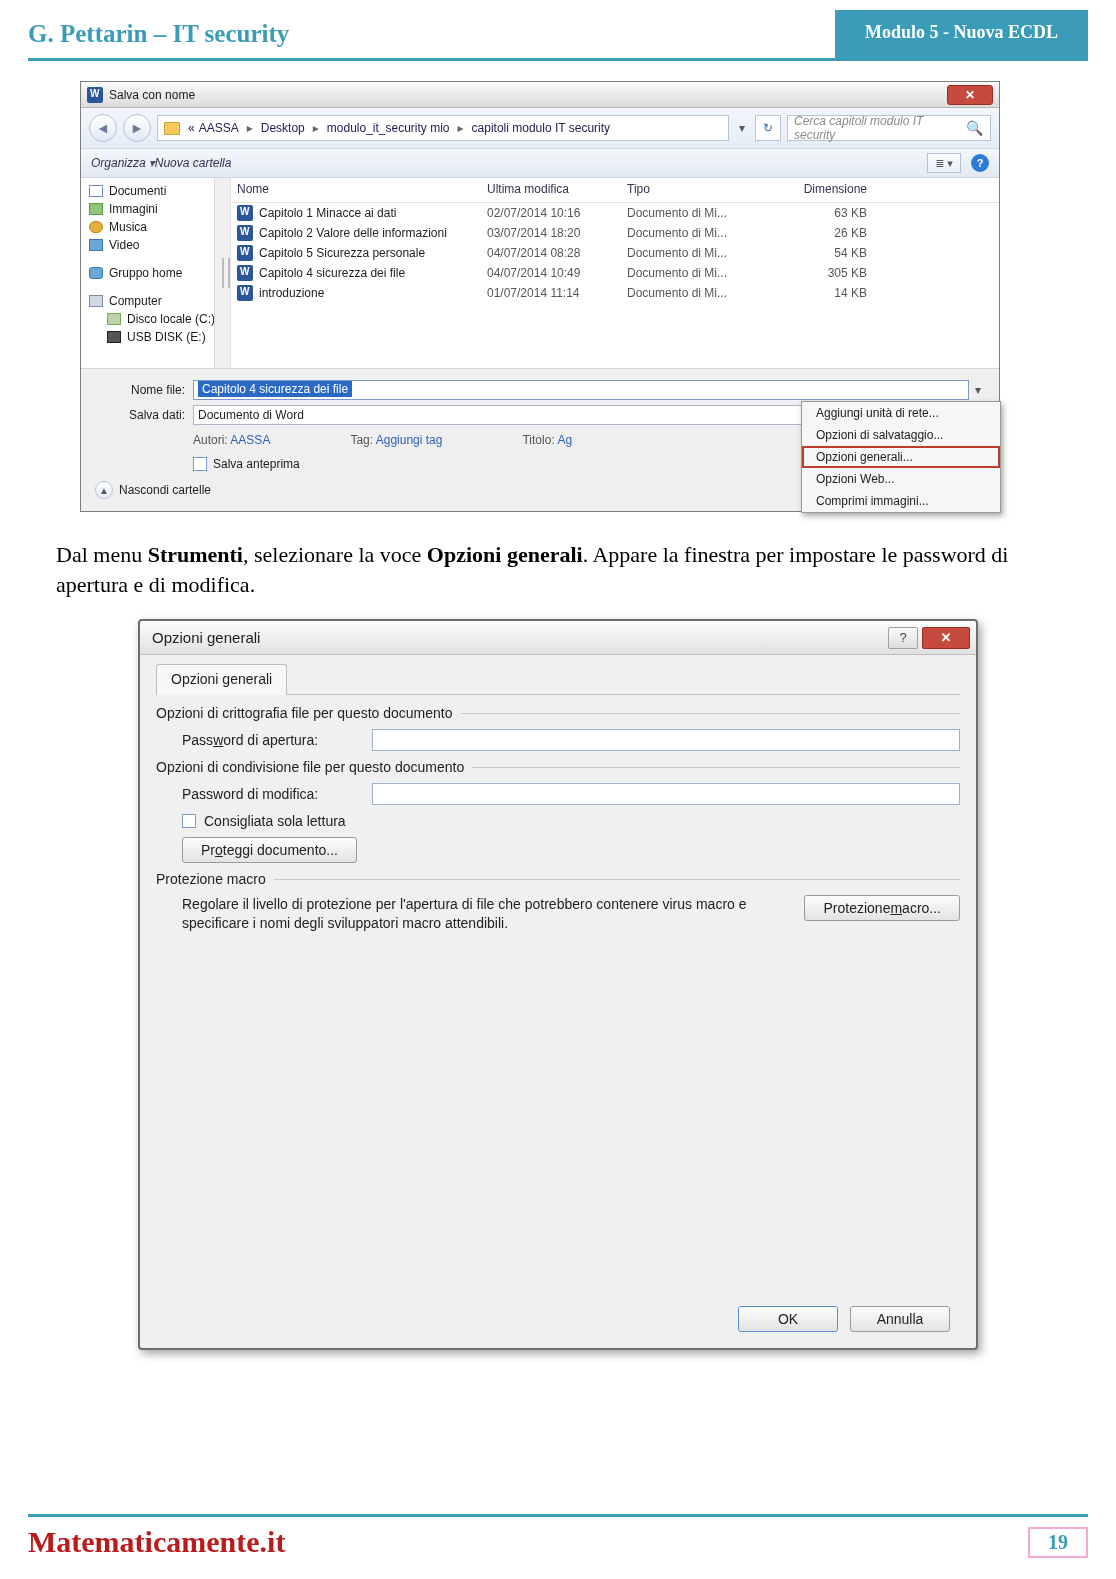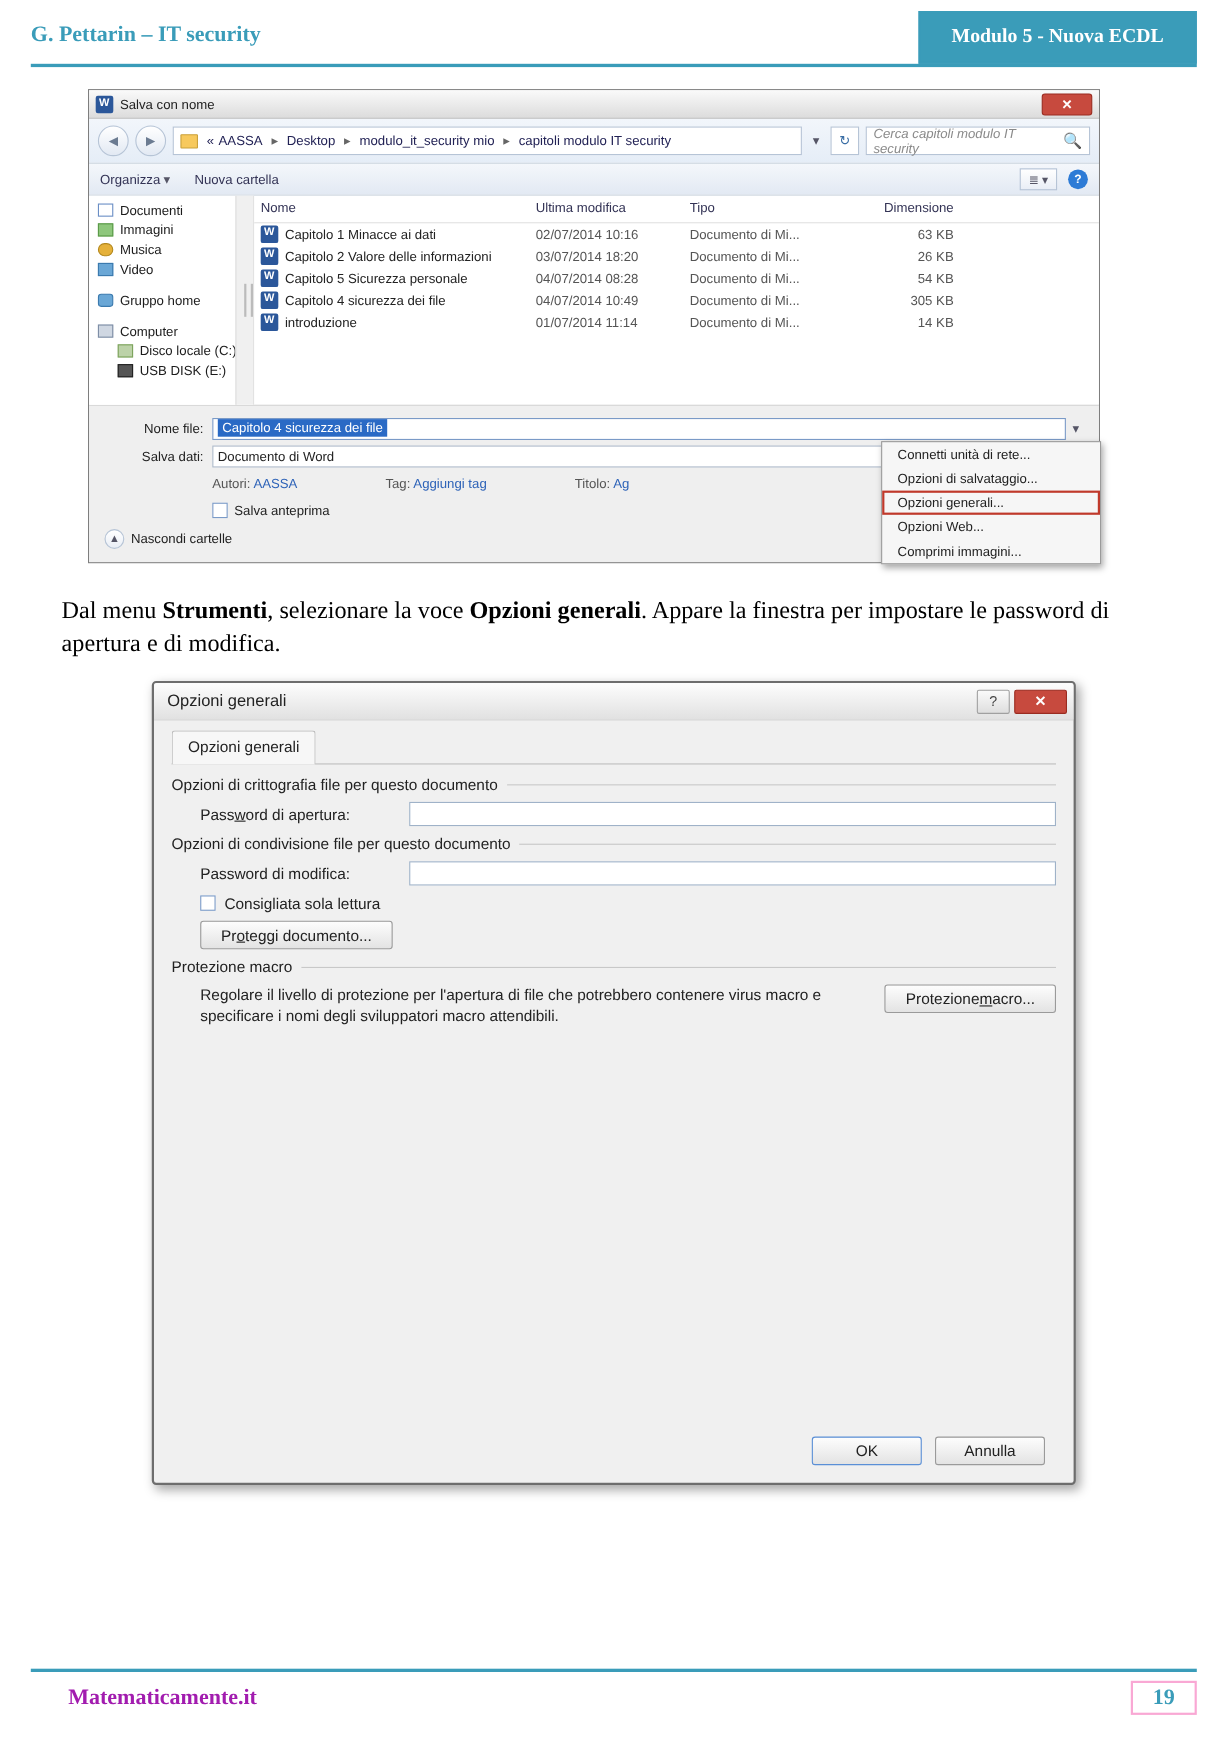--- a/index.html
+++ b/index.html
@@ -12,36 +12,36 @@
     font-size: 14px;
     color: #333;
   }
 
   
   .page-header {
     display: flex; justify-content: space-between; align-items: stretch;
     height: 48px; margin: 10px 28px 0 28px;
   }
   .page-header .left {
-    color: #3a9cb9; font-weight: bold; font-size: 20px; font-family: Georgia, serif;
+    color: #3a9cb9; font-weight: bold; font-size: 25px; font-family: Georgia, serif;
     padding-top: 10px;
   }
   .page-header .right {
     background: #3a9cb9; color: #fff; font-weight: bold; font-size: 18px;
     padding: 10px 28px; border: 2px solid #3a9cb9; font-family: Georgia, serif;
   }
   .header-rule { border: none; border-top: 3px solid #3a9cb9; margin: 0 28px; }
 
   .page-footer {
     position: absolute; bottom: 20px; left: 28px; right: 28px;
     border-top: 3px solid #3a9cb9; padding-top: 8px;
     display: flex; justify-content: space-between; align-items: center;
   }
   .page-footer .site {
-    color: #a21caf; font-weight: bold; font-size: 20px; font-family: Georgia, serif; margin-left: 34px;
+    color: #b91c1c; font-weight: bold; font-size: 30px; font-family: Georgia, serif;
   }
   .page-footer .num-box {
     border: 2px solid #f9a8d4; padding: 2px 18px;
     color: #3a9cb9; font-weight: bold; font-size: 20px; font-family: Georgia, serif;
   }
 
   .body-text {
     margin: 28px 56px 18px 56px; font-size: 22px; line-height: 1.35;
     font-family: "Times New Roman", serif; color: #000;
   }
@@ -98,21 +98,21 @@
     display: flex; align-items: center; padding: 0 6px; justify-content: space-between;
   }
   .searchbox .ph { color:#8a8a8a; font-style: italic; }
   .mag { color:#5a7bb0; font-size:14px; }
 
   .dlg1 .toolbar {
     display:flex; align-items:center; justify-content:space-between;
     padding:4px 10px; background: linear-gradient(#f4f7fb,#e2e9f3);
     border-bottom:1px solid #cfd7e2;
   }
-  .toolbar .left { display:flex; gap:22px; color:#335; }
+  .toolbar .left { display:flex; color:#335;font-style:italic; }
   .toolbar .right { display:flex; gap:10px; align-items:center; }
   .viewbtn {
     width:34px;height:20px;border:1px solid #b6c4d6;background:linear-gradient(#fff,#e9eef6);
     display:inline-flex;align-items:center;justify-content:center; font-size:11px;color:#556;
   }
   .helpbtn { width:18px;height:18px;border-radius:9px;background:#2d7bd6;color:#fff;
     display:inline-flex;align-items:center;justify-content:center;font-weight:bold;font-size:11px;}
   .down-caret::after{content:"▾"; margin-left:3px; color:#556;}
 
   .dlg1 .mainrow { display:flex; background:#fff; min-height:190px; }
@@ -395,21 +395,21 @@
     <div class="footrow">
       <div class="hidefolders">
         <span class="expand-btn">▲</span>
         <span>Nascondi cartelle</span>
       </div>
       <span class="toolsbtn down-caret">Strumenti</span>
     </div>
   </div>
 
   <div class="tools-popup">
-    <div class="mi">Connetti unità di rete...</div>
+    <div class="mi">Aggiungi unità di rete...</div>
     <div class="mi">Opzioni di salvataggio...</div>
     <div class="mi hl">Opzioni generali...</div>
     <div class="mi">Opzioni Web...</div>
     <div class="mi">Comprimi immagini...</div>
   </div>
 </div>
 
 <p class="body-text">
   <span>Dal menu </span><b>Strumenti</b><span>, selezionare la voce </span><b>Opzioni generali</b><span>. Appare la finestra per impostare le password di apertura e di modifica.</span>
 </p>

